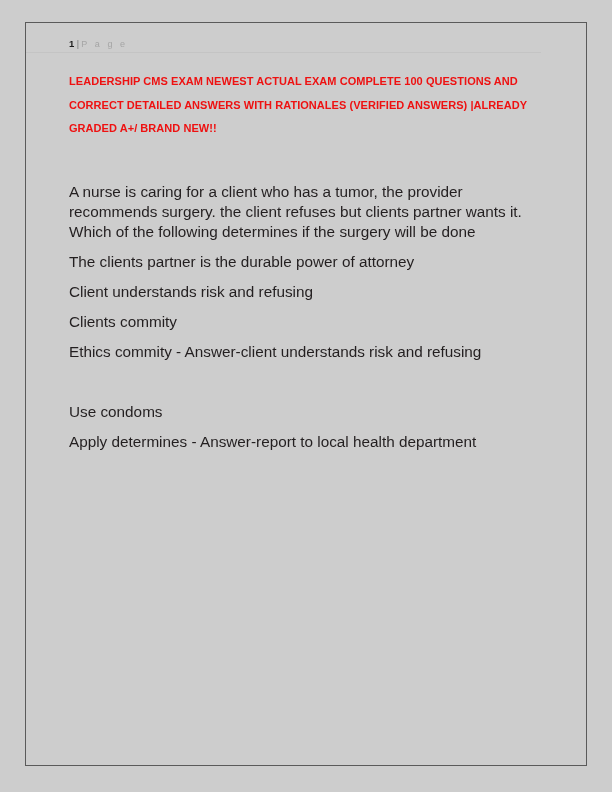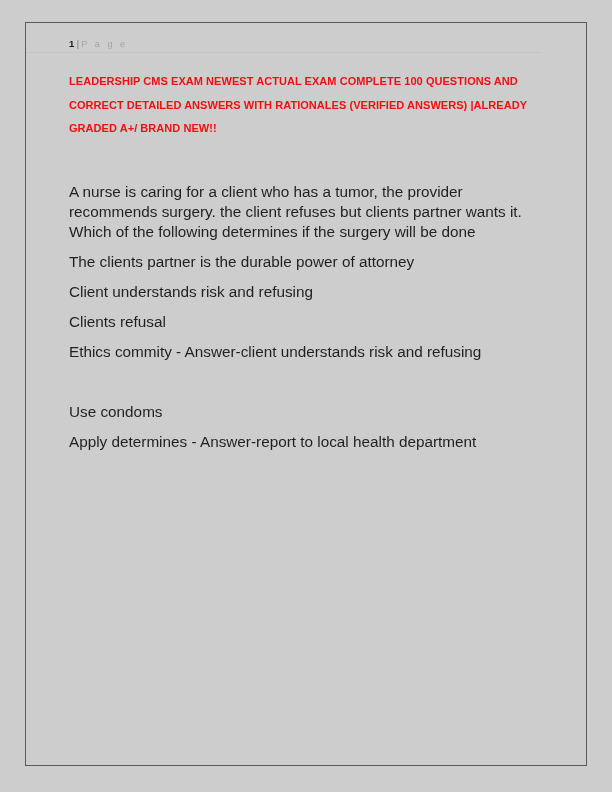--- a/index.html
+++ b/index.html
@@ -121,21 +121,21 @@
   <div id="header-rule"></div>
 
   <div id="content">
 
     <h1 class="doc-title">LEADERSHIP CMS EXAM NEWEST ACTUAL EXAM COMPLETE 100 QUESTIONS AND CORRECT DETAILED ANSWERS WITH RATIONALES (VERIFIED ANSWERS) |ALREADY GRADED A+/ BRAND NEW!!</h1>
 
     <div class="body-block">
       <p class="para">A nurse is caring for a client who has a tumor, the provider recommends surgery. the client refuses but clients partner wants it. Which of the following determines if the surgery will be done</p>
       <p class="para">The clients partner is the durable power of attorney</p>
       <p class="para">Client understands risk and refusing</p>
-      <p class="para">Clients refusal</p>
+      <p class="para">Clients commity</p>
       <p class="para last-of-block">Ethics commity - Answer-client understands risk and refusing</p>
     </div>
 
     <div class="block-gap"></div>
 
     <div>
       <p class="para">Use condoms</p>
       <p class="para last-of-block">Apply determines - Answer-report to local health department</p>
     </div>
 

